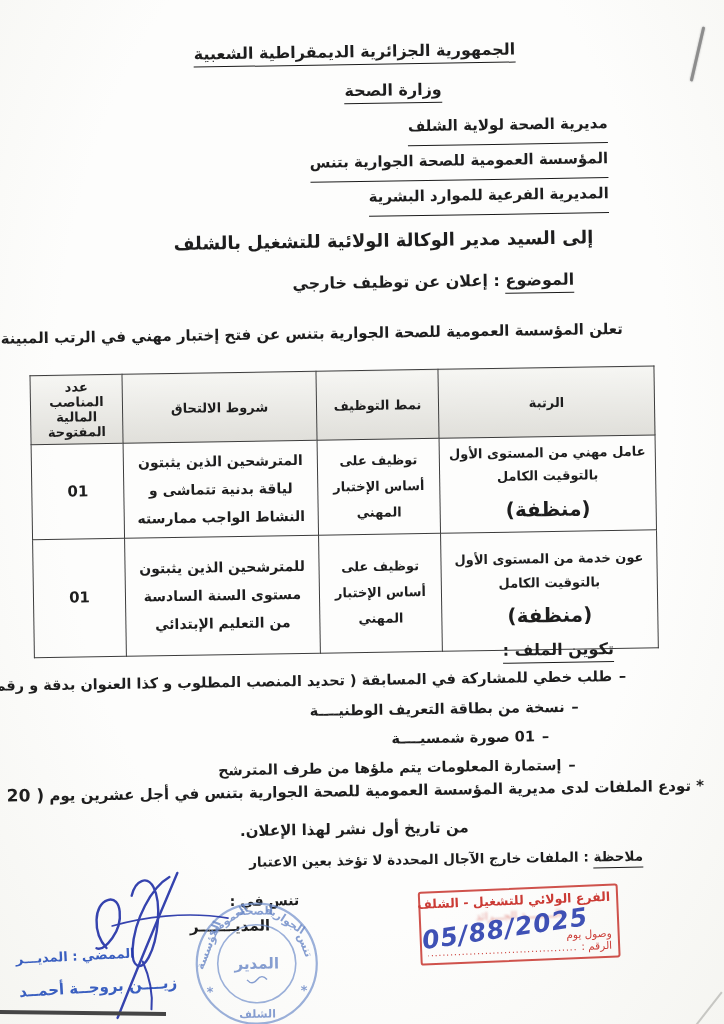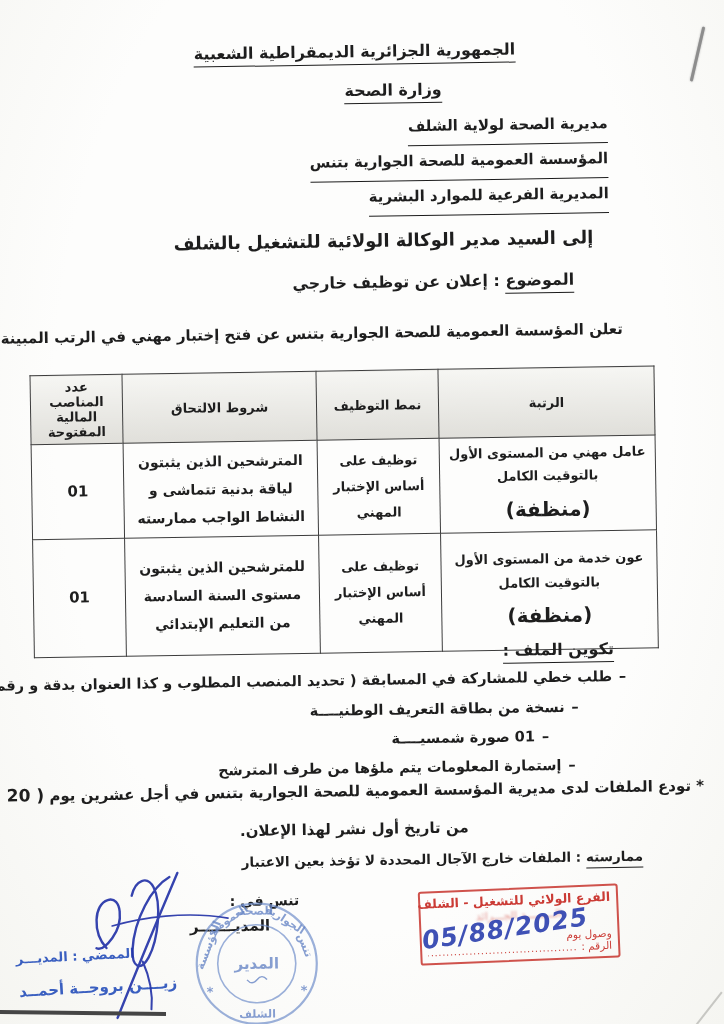--- a/index.html
+++ b/index.html
@@ -162,21 +162,21 @@
     <div class="abs file-item" style="top:760px;right:152px;">
       <span class="dash">–</span><span>إستمارة المعلومات يتم ملؤها من طرف المترشح</span>
     </div>
 
     <div class="abs deposit">
       <span>* تودع الملفات  لدى مديرية المؤسسة العمومية للصحة الجوارية بتنس في أجل عشرين يوم  </span><span class="big">( 20 يوم )</span>
     </div>
     <div class="abs deposit2 nowrap">من تاريخ أول نشر لهذا الإعلان.</div>
 
     <div class="abs remark nowrap">
-      <span class="ul">ممارسته</span><span> : الملفات خارج الآجال المحددة لا تؤخذ بعين الاعتبار</span>
+      <span class="ul">ملاحظة</span><span> : الملفات خارج الآجال المحددة لا تؤخذ بعين الاعتبار</span>
     </div>
 
     <div class="abs place-date">تنس في :</div>
     <div class="abs director-label">المديـــــــر</div>
 
     <svg class="abs" style="top:896px;left:184px;" width="132" height="132" viewBox="-66 -66 132 132">
       <g stroke="rgba(112,142,202,0.7)" fill="none">
         <circle r="60" stroke-width="2.2"></circle>
         <circle r="39" stroke-width="1.6"></circle>
       </g>

